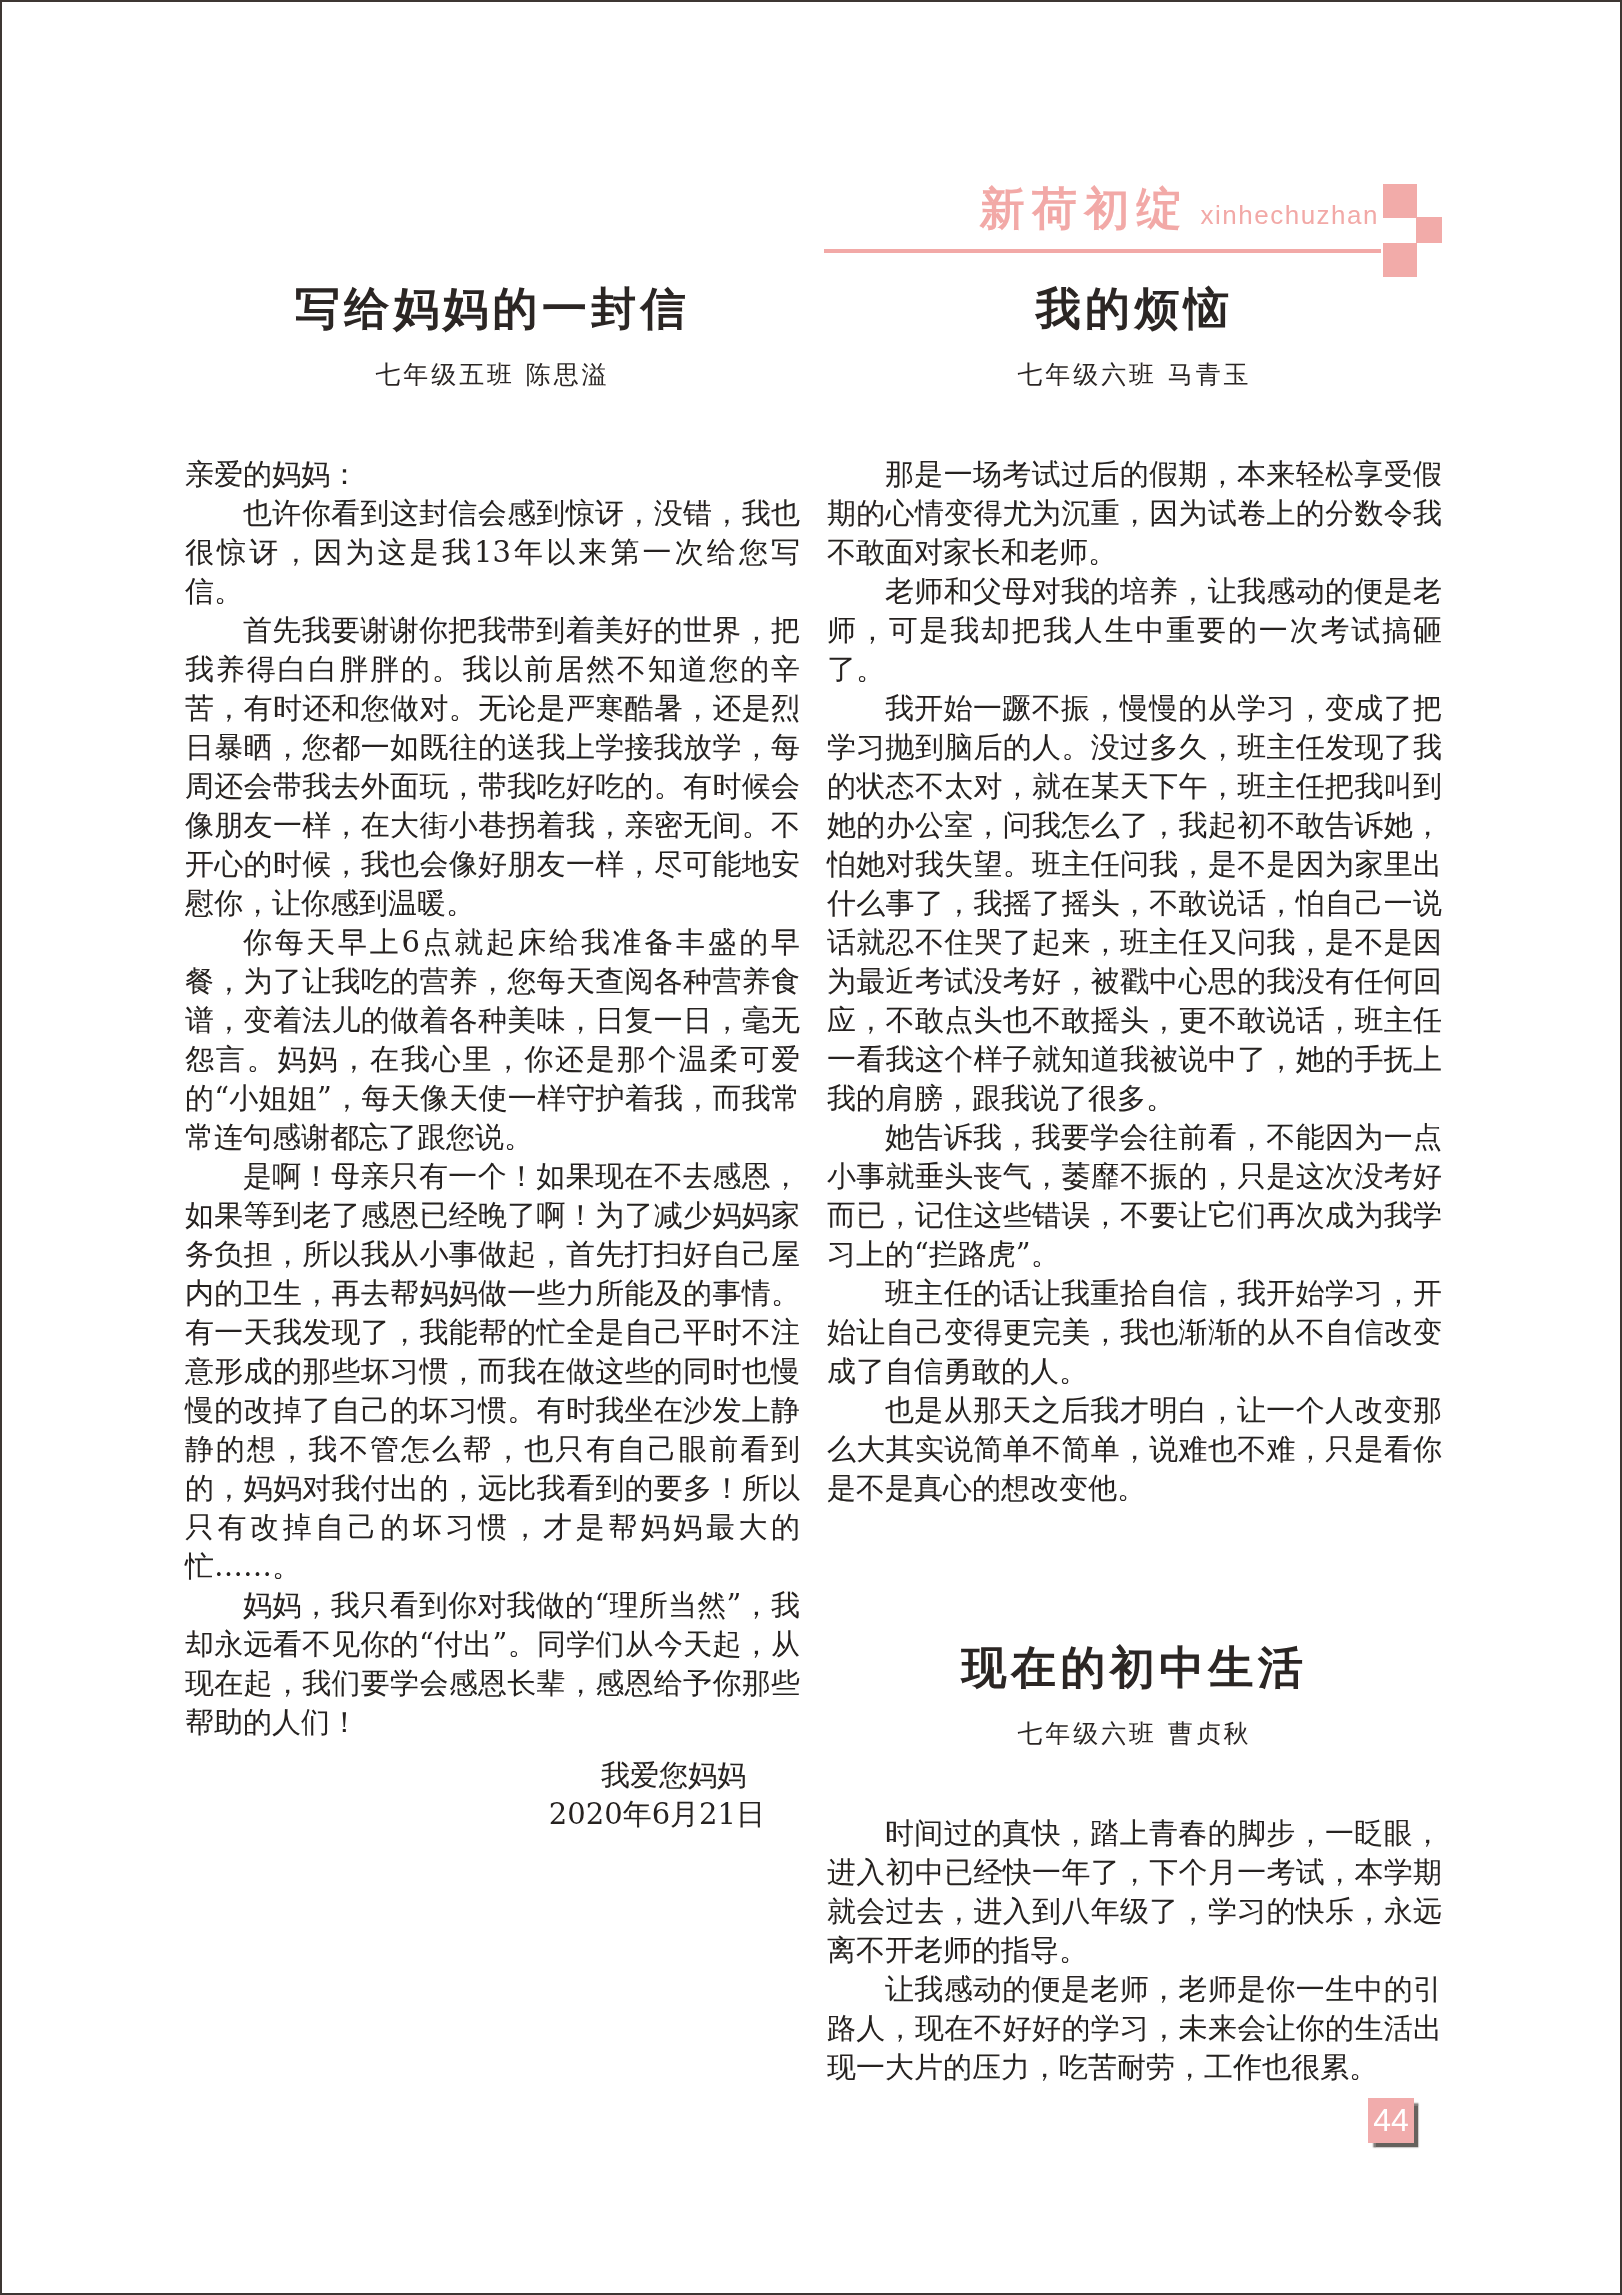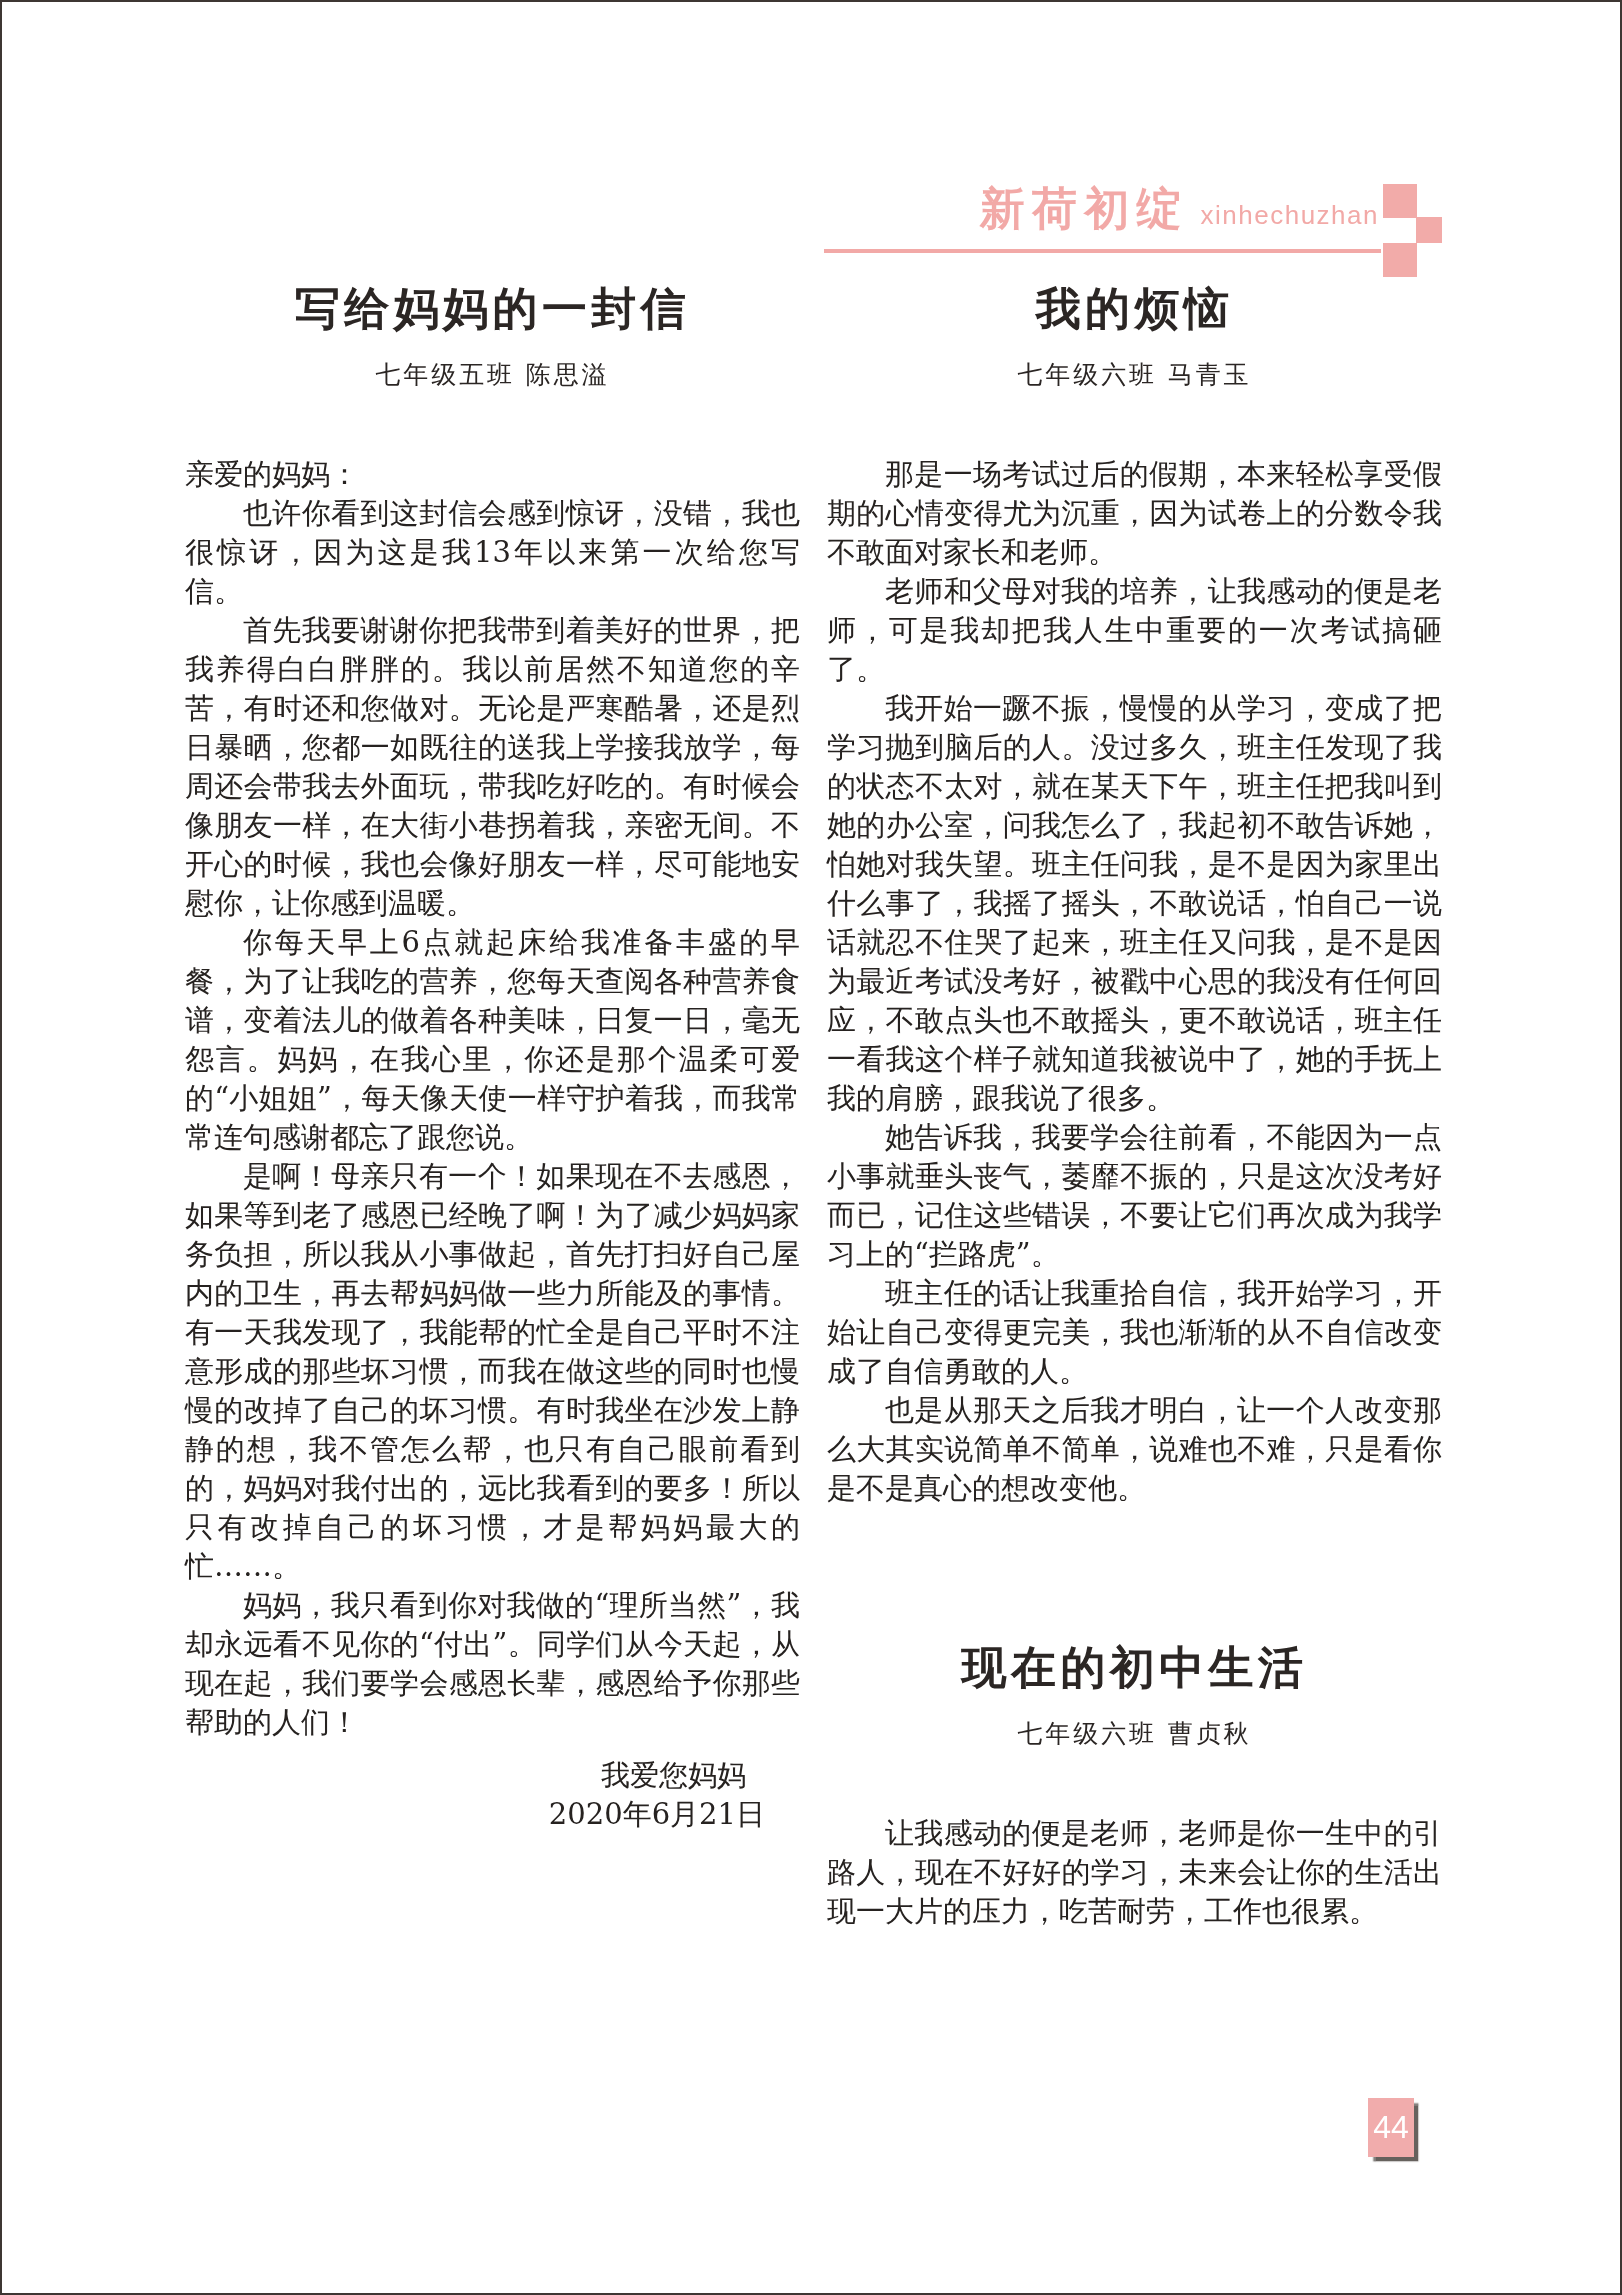--- a/index.html
+++ b/index.html
@@ -53,21 +53,21 @@
   .article-body p{margin:0;text-indent:2em;word-break:break-all;}
   .article-body p.flush{text-indent:0;}
   .signature{
     margin-top:14px;font-size:29px;line-height:39px;text-align:right;
     padding-right:35px;color:#262220;
   }
   .sig-name{margin-right:19px;}
   .article-second{margin-top:134px;}
   
   .page-badge{
-    position:absolute;left:1366px;top:2096px;width:46px;height:59px;
+    position:absolute;left:1366px;top:2096px;width:46px;height:45px;
     background:#F1ACAC;
     box-shadow:5.1px 5.1px 1.5px rgba(64,58,53,0.8);
     display:flex;align-items:center;justify-content:center;
   }
   .page-badge span{
     font-family:"Liberation Sans", sans-serif;
     font-size:32px;color:#ffffff;font-weight:400;
   }
 </style>
 </head>
@@ -115,20 +115,21 @@
         <p>她告诉我，我要学会往前看，不能因为一点小事就垂头丧气，萎靡不振的，只是这次没考好而已，记住这些错误，不要让它们再次成为我学习上的“拦路虎”。</p>
         <p>班主任的话让我重拾自信，我开始学习，开始让自己变得更完美，我也渐渐的从不自信改变成了自信勇敢的人。</p>
         <p>也是从那天之后我才明白，让一个人改变那么大其实说简单不简单，说难也不难，只是看你是不是真心的想改变他。</p>
       </div>
     </div>
 
     <div class="article-second">
       <h1 class="article-title">现在的初中生活</h1>
       <div class="article-author">七年级六班 曹贞秋</div>
       <div class="article-body">
+        <p>时间过的真快，踏上青春的脚步，一眨眼，进入初中已经快一年了，下个月一考试，本学期就会过去，进入到八年级了，学习的快乐，永远离不开老师的指导。</p>
         <p>让我感动的便是老师，老师是你一生中的引路人，现在不好好的学习，未来会让你的生活出现一大片的压力，吃苦耐劳，工作也很累。</p>
       </div>
     </div>
   </div>
 
   <div class="page-badge">
     <span>44</span>
   </div>
 
 </div>

